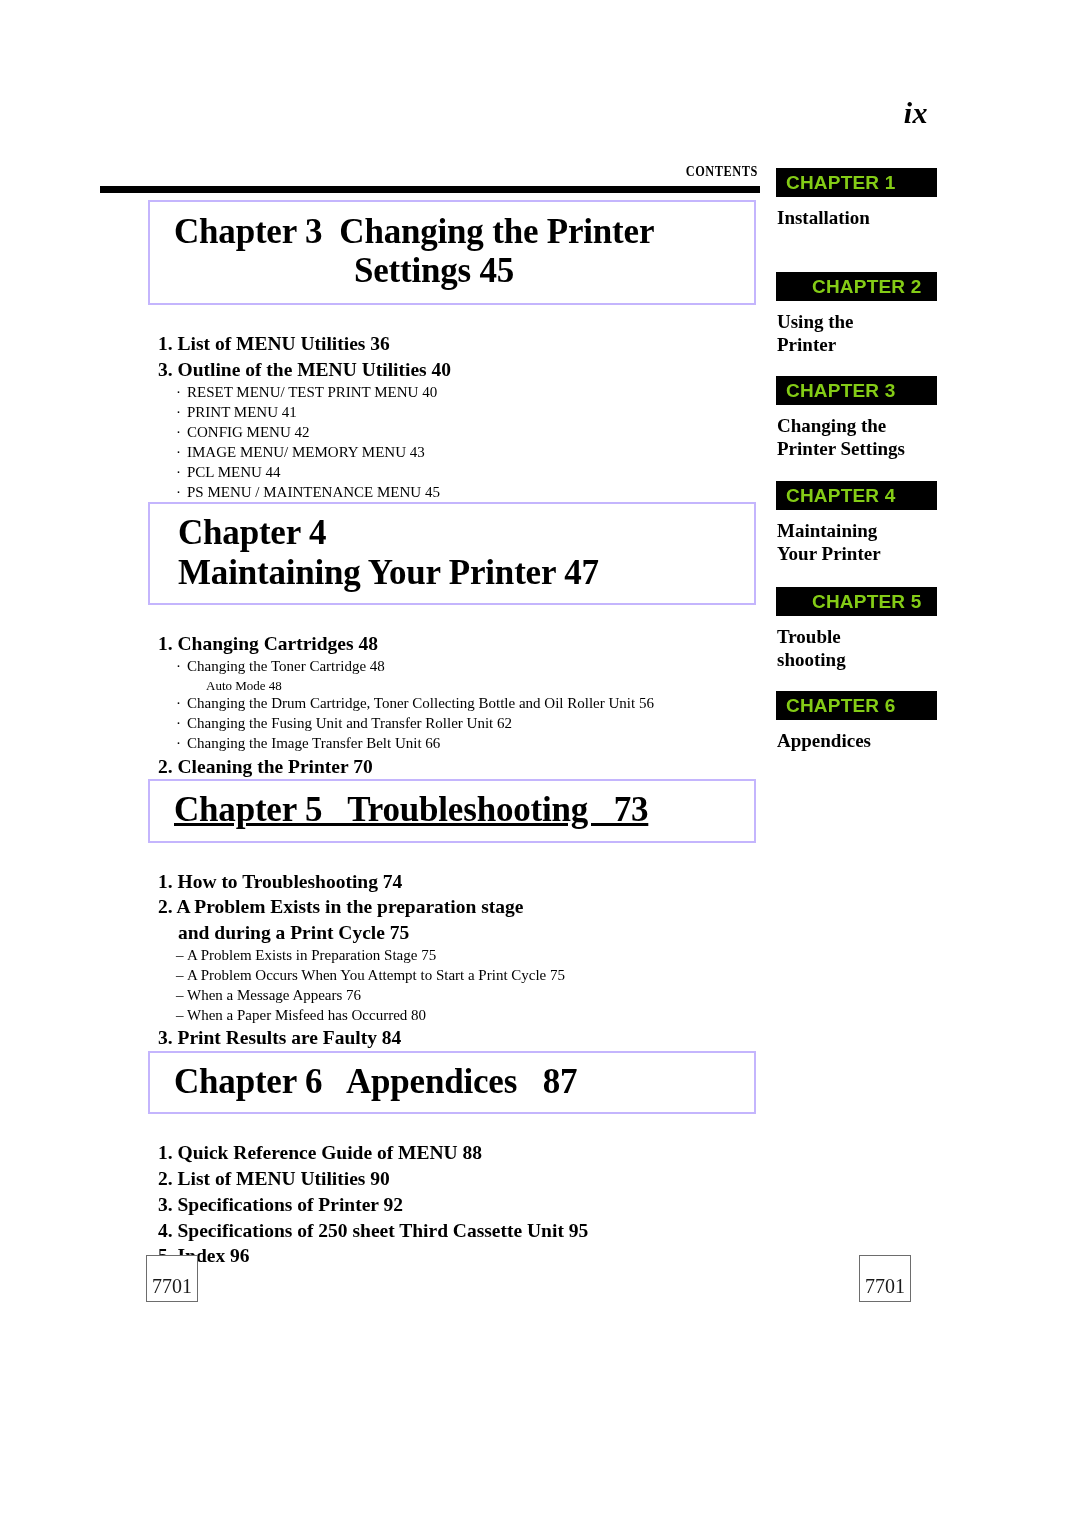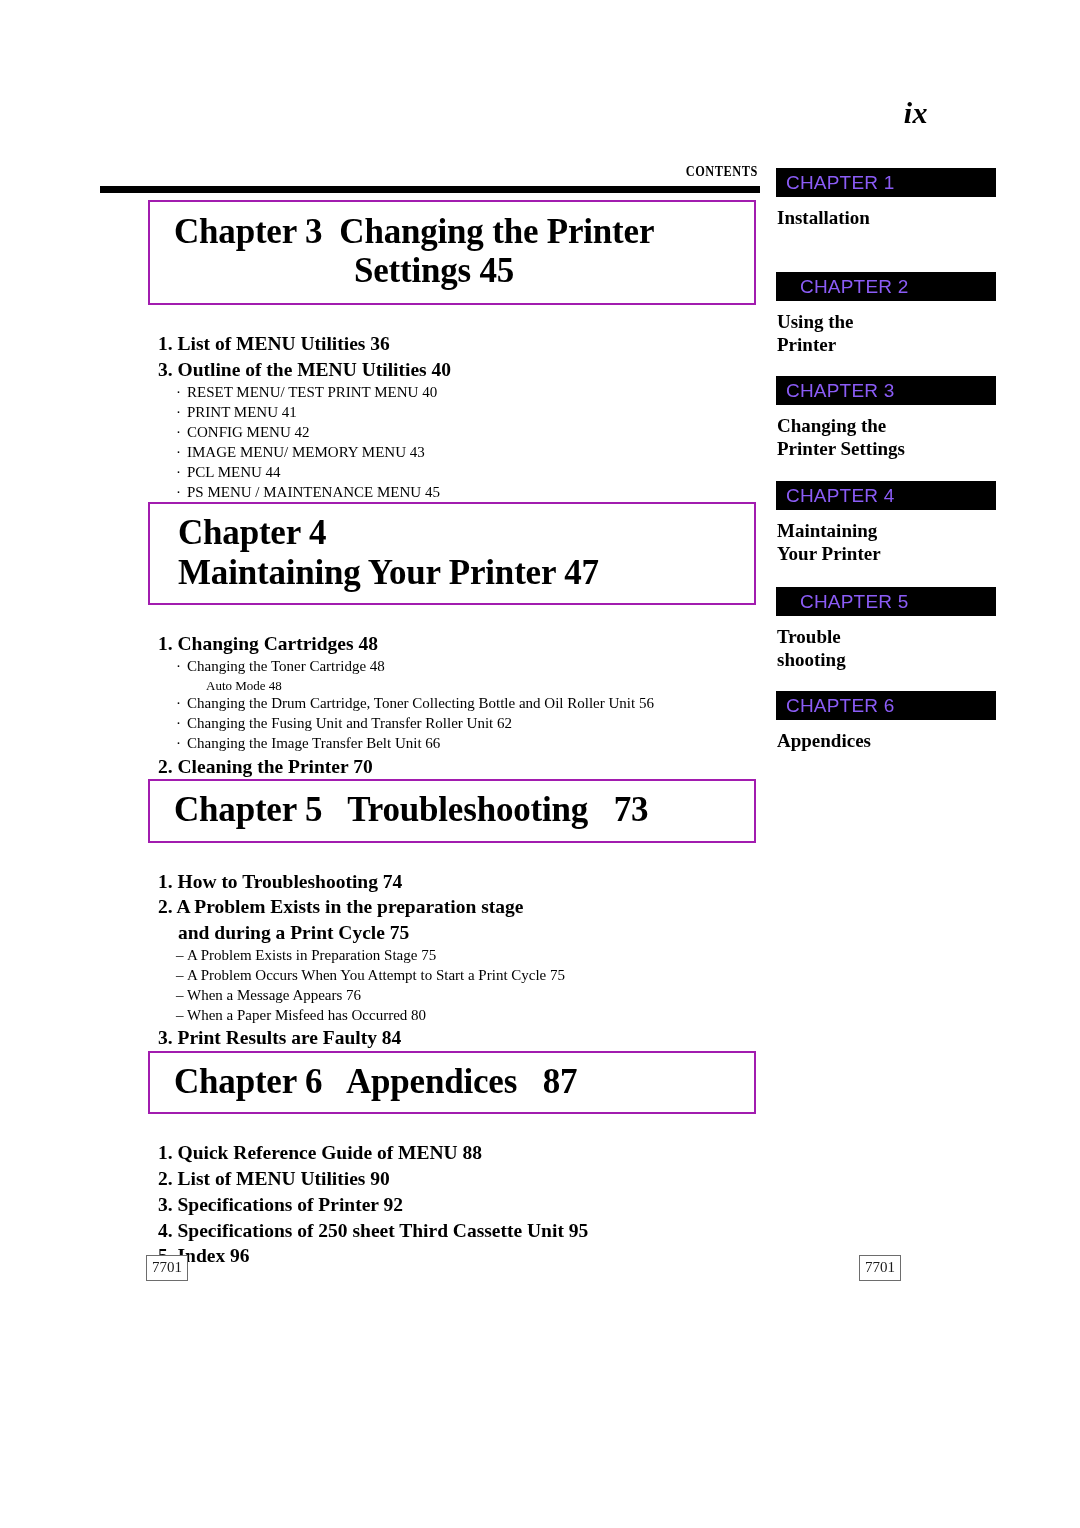--- a/index.html
+++ b/index.html
@@ -58,41 +58,41 @@
   
   .main-col {
     position: absolute;
     left: 148px;
     top: 200px;
     width: 608px;
   }
 
   .chap-box {
     box-sizing: border-box;
-    border: 2px solid #a21caf;
+    border: 2px solid #c4b5fd;
     width: 608px;
     padding: 9px 14px 12px 14px;
     margin: 0;
   }
   .chap-box .line {
     font-weight: bold;
     font-size: 35px;
     line-height: 1.12;
     white-space: pre;
     letter-spacing: -0.2px;
   }
   .chap-box.c3 { padding: 10px 14px 13px 14px; }
   .chap-box.c3 .line1 { padding-left: 10px; }
   .chap-box.c3 .line2 { padding-left: 190px; }
 
   .chap-box.c4 { padding: 9px 14px 11px 14px; }
   .chap-box.c4 .line1 { padding-left: 14px; }
   .chap-box.c4 .line2 { padding-left: 14px; }
 
-  .chap-box.c5 { padding: 9px 2px 11px 14px; }
+  .chap-box.c5 { padding: 9px 2px 11px 14px; text-decoration: underline; }
   .chap-box.c5 .line1 { padding-left: 10px; }
 
   .chap-box.c6 { padding: 9px 14px 11px 14px; }
   .chap-box.c6 .line1 { padding-left: 10px; }
   .sec-block { margin-top: 26px; }
 
   .sec-item {
     font-weight: bold;
     font-size: 19.5px;
     line-height: 1.32;
@@ -123,50 +123,50 @@
   
   .sidebar {
     position: absolute;
     left: 776px;
     top: 168px;
     width: 192px;
   }
   .tab-group { margin-bottom: 0; }
   .tab {
     background: #000000;
-    color: #8b5cf6;
+    color: #84cc16;
     font-family: "Liberation Sans", "DejaVu Sans", sans-serif;
-    font-weight: normal;
+    font-weight: bold;
     font-size: 19px;
     letter-spacing: .2px;
     height: 29px;
     line-height: 29px;
     box-sizing: border-box;
     padding-left: 10px;
-    width: 220px;
-  }
-  .tab.indent { padding-left: 24px; }
+    width: 161px;
+  }
+  .tab.indent { padding-left: 36px; }
   .tab-label {
     font-family: "Liberation Serif", "DejaVu Serif", serif;
     font-weight: bold;
     font-size: 19px;
     line-height: 1.22;
     padding-left: 1px;
     margin-top: 9px;
     white-space: pre-line;
   }
 
   
   .code-box {
     position: absolute;
     border: 1px solid #6d6d6d;
     font-family: "Liberation Serif", "DejaVu Serif", serif;
-    font-size: 15px;
+    font-size: 20px;
     line-height: 1;
-    padding: 4px 5px 5px 5px;
+    padding: 20px 5px 5px 5px;
     background: #ffffff;
     color: #1a1a1a;
     text-align: center;
   }
   .code-left { left: 146px; top: 1255px; }
   .code-right { left: 859px; top: 1255px; }
 </style>
 </head>
 <body>
 

